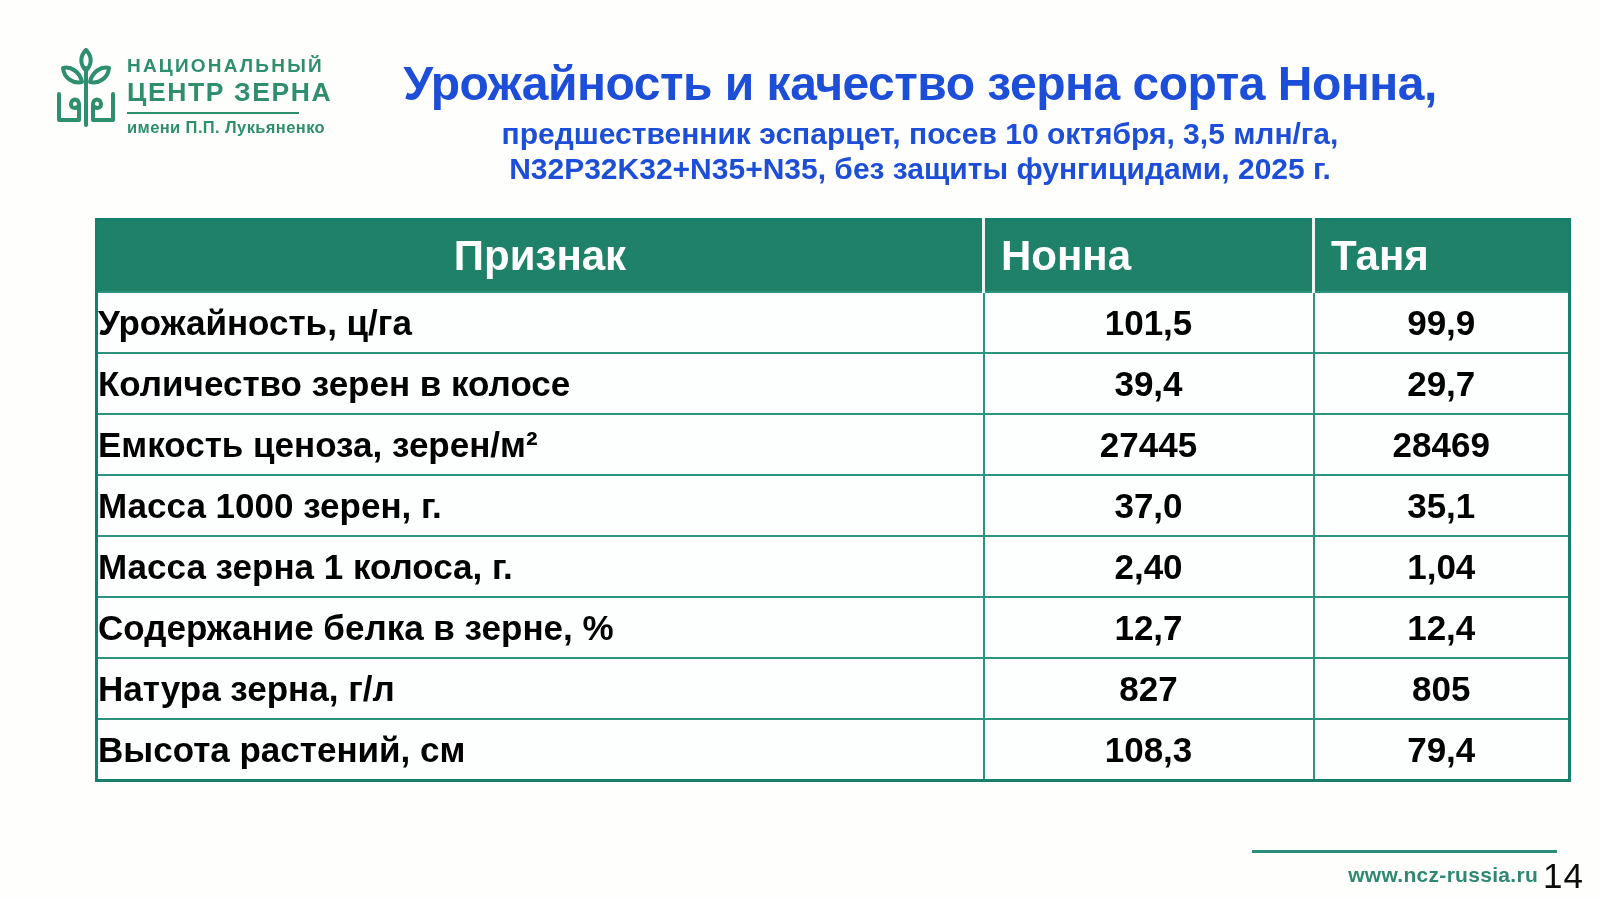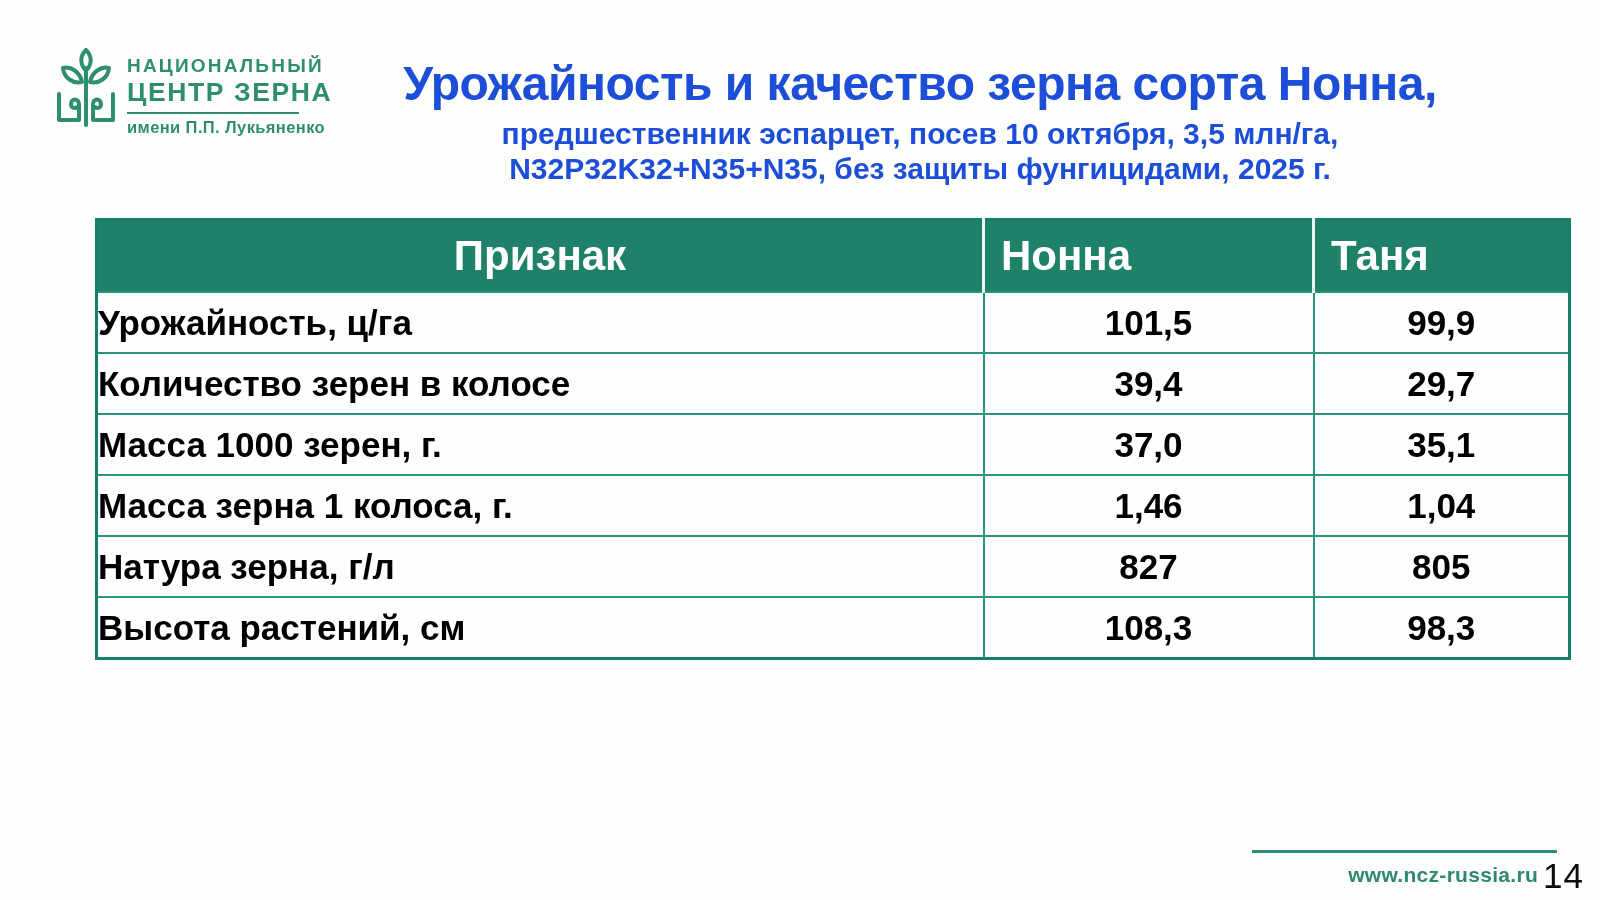--- a/index.html
+++ b/index.html
@@ -110,38 +110,48 @@
           <td class="label-cell">Урожайность, ц/га</td>
           <td class="value-cell">101,5</td>
           <td class="value-cell">99,9</td>
         </tr>
         <tr>
           <td class="label-cell">Количество зерен в колосе</td>
           <td class="value-cell">39,4</td>
           <td class="value-cell">29,7</td>
         </tr>
         <tr>
+          <td class="label-cell">Емкость ценоза, зерен/м²</td>
+          <td class="value-cell">27445</td>
+          <td class="value-cell">28469</td>
+        </tr>
+        <tr>
           <td class="label-cell">Масса 1000 зерен, г.</td>
           <td class="value-cell">37,0</td>
           <td class="value-cell">35,1</td>
         </tr>
         <tr>
           <td class="label-cell">Масса зерна 1 колоса, г.</td>
-          <td class="value-cell">1,46</td>
+          <td class="value-cell">2,40</td>
           <td class="value-cell">1,04</td>
+        </tr>
+        <tr>
+          <td class="label-cell">Содержание белка в зерне, %</td>
+          <td class="value-cell">12,7</td>
+          <td class="value-cell">12,4</td>
         </tr>
         <tr>
           <td class="label-cell">Натура зерна, г/л</td>
           <td class="value-cell">827</td>
           <td class="value-cell">805</td>
         </tr>
         <tr>
           <td class="label-cell">Высота растений, см</td>
           <td class="value-cell">108,3</td>
-          <td class="value-cell">98,3</td>
+          <td class="value-cell">79,4</td>
         </tr>
       </tbody>
   </table>
 
   <div class="footer-rule"></div>
   <div class="footer">
     <span class="site-url">www.ncz-russia.ru</span>
     <span class="page-number">14</span>
   </div>
 

